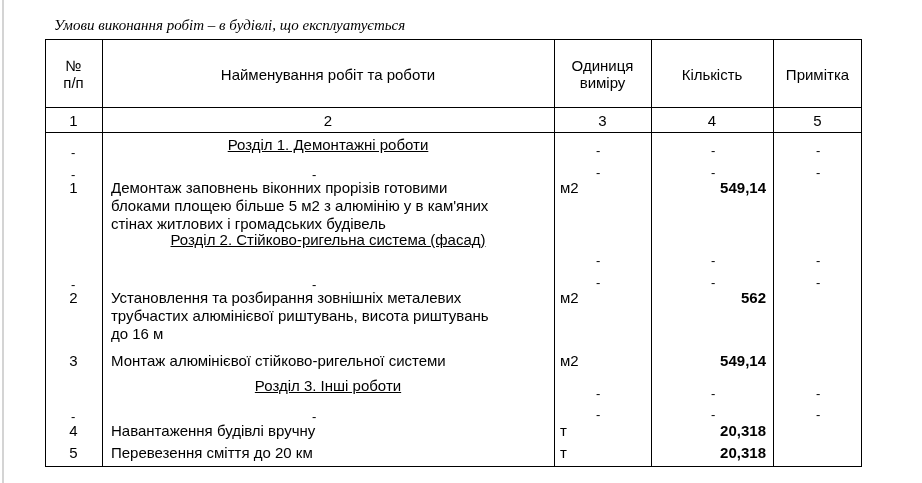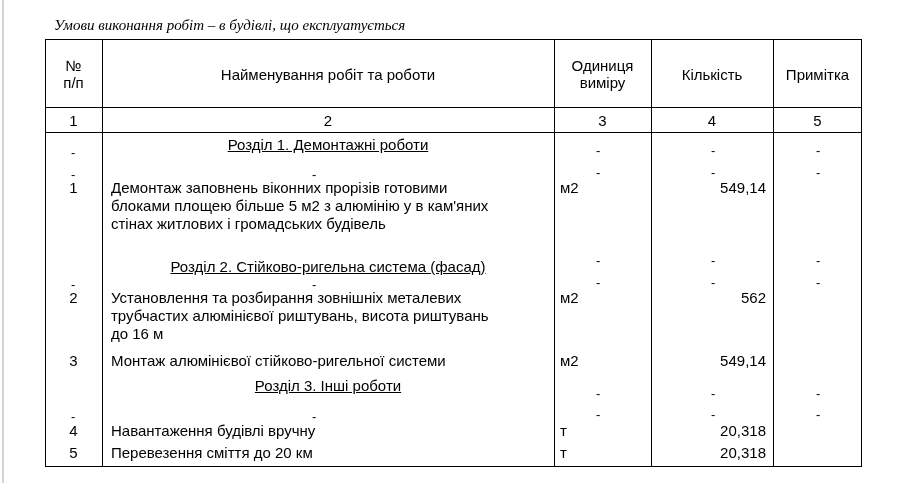--- a/index.html
+++ b/index.html
@@ -19,21 +19,21 @@
     font-size: 15px; white-space: nowrap;
   }
   .grid {
     position: absolute; left: 45px; top: 39px; width: 817px; height: 428px;
     border: 1px solid #000; box-sizing: border-box;
   }
   .vline { position: absolute; top: 39px; width: 1px; height: 428px; background: #000; }
   .hline { position: absolute; left: 45px; width: 817px; height: 1px; background: #000; }
   .t { position: absolute; font-size: 15px; line-height: 17px; white-space: nowrap; }
   .c { text-align: center; }
-  .r { text-align: right; }
+  .r { text-align: right; font-weight: bold; }
   .dash { position: absolute; font-size: 13px; line-height: 13px; }
   .u { text-decoration: underline; }
 </style>
 </head>
 <body>
 
 <div class="left-rule"></div>
 
 <div class="caption">Умови виконання робіт – в будівлі, що експлуатується</div>
 
@@ -77,21 +77,21 @@
 
 <div>
   <div class="t c" style="left:45px;width:57px;top:179px">1</div>
   <div class="t" style="left:111px;top:179px">Демонтаж заповнень віконних прорізів готовими</div>
   <div class="t" style="left:111px;top:197px">блоками площею більше 5 м2 з алюмінію у в кам'яних</div>
   <div class="t" style="left:111px;top:215px">стінах житлових і громадських будівель</div>
   <div class="t" style="left:560px;top:179px">м2</div>
   <div class="t r" style="left:651px;width:115px;top:179px">549,14</div>
 </div>
 
-<div class="t c u" style="left:102px;width:452px;top:258px">Розділ 2. Стійково-ригельна система (фасад)</div>
+<div class="t c u" style="left:102px;width:452px;top:231px">Розділ 2. Стійково-ригельна система (фасад)</div>
 <div class="dash" style="left:596px;top:254px">-</div>
 <div class="dash" style="left:711px;top:254px">-</div>
 <div class="dash" style="left:816px;top:254px">-</div>
 
 <div class="dash" style="left:71px;top:278px">-</div>
 <div class="dash" style="left:312px;top:278px">-</div>
 <div class="dash" style="left:596px;top:276px">-</div>
 <div class="dash" style="left:711px;top:276px">-</div>
 <div class="dash" style="left:816px;top:276px">-</div>
 

